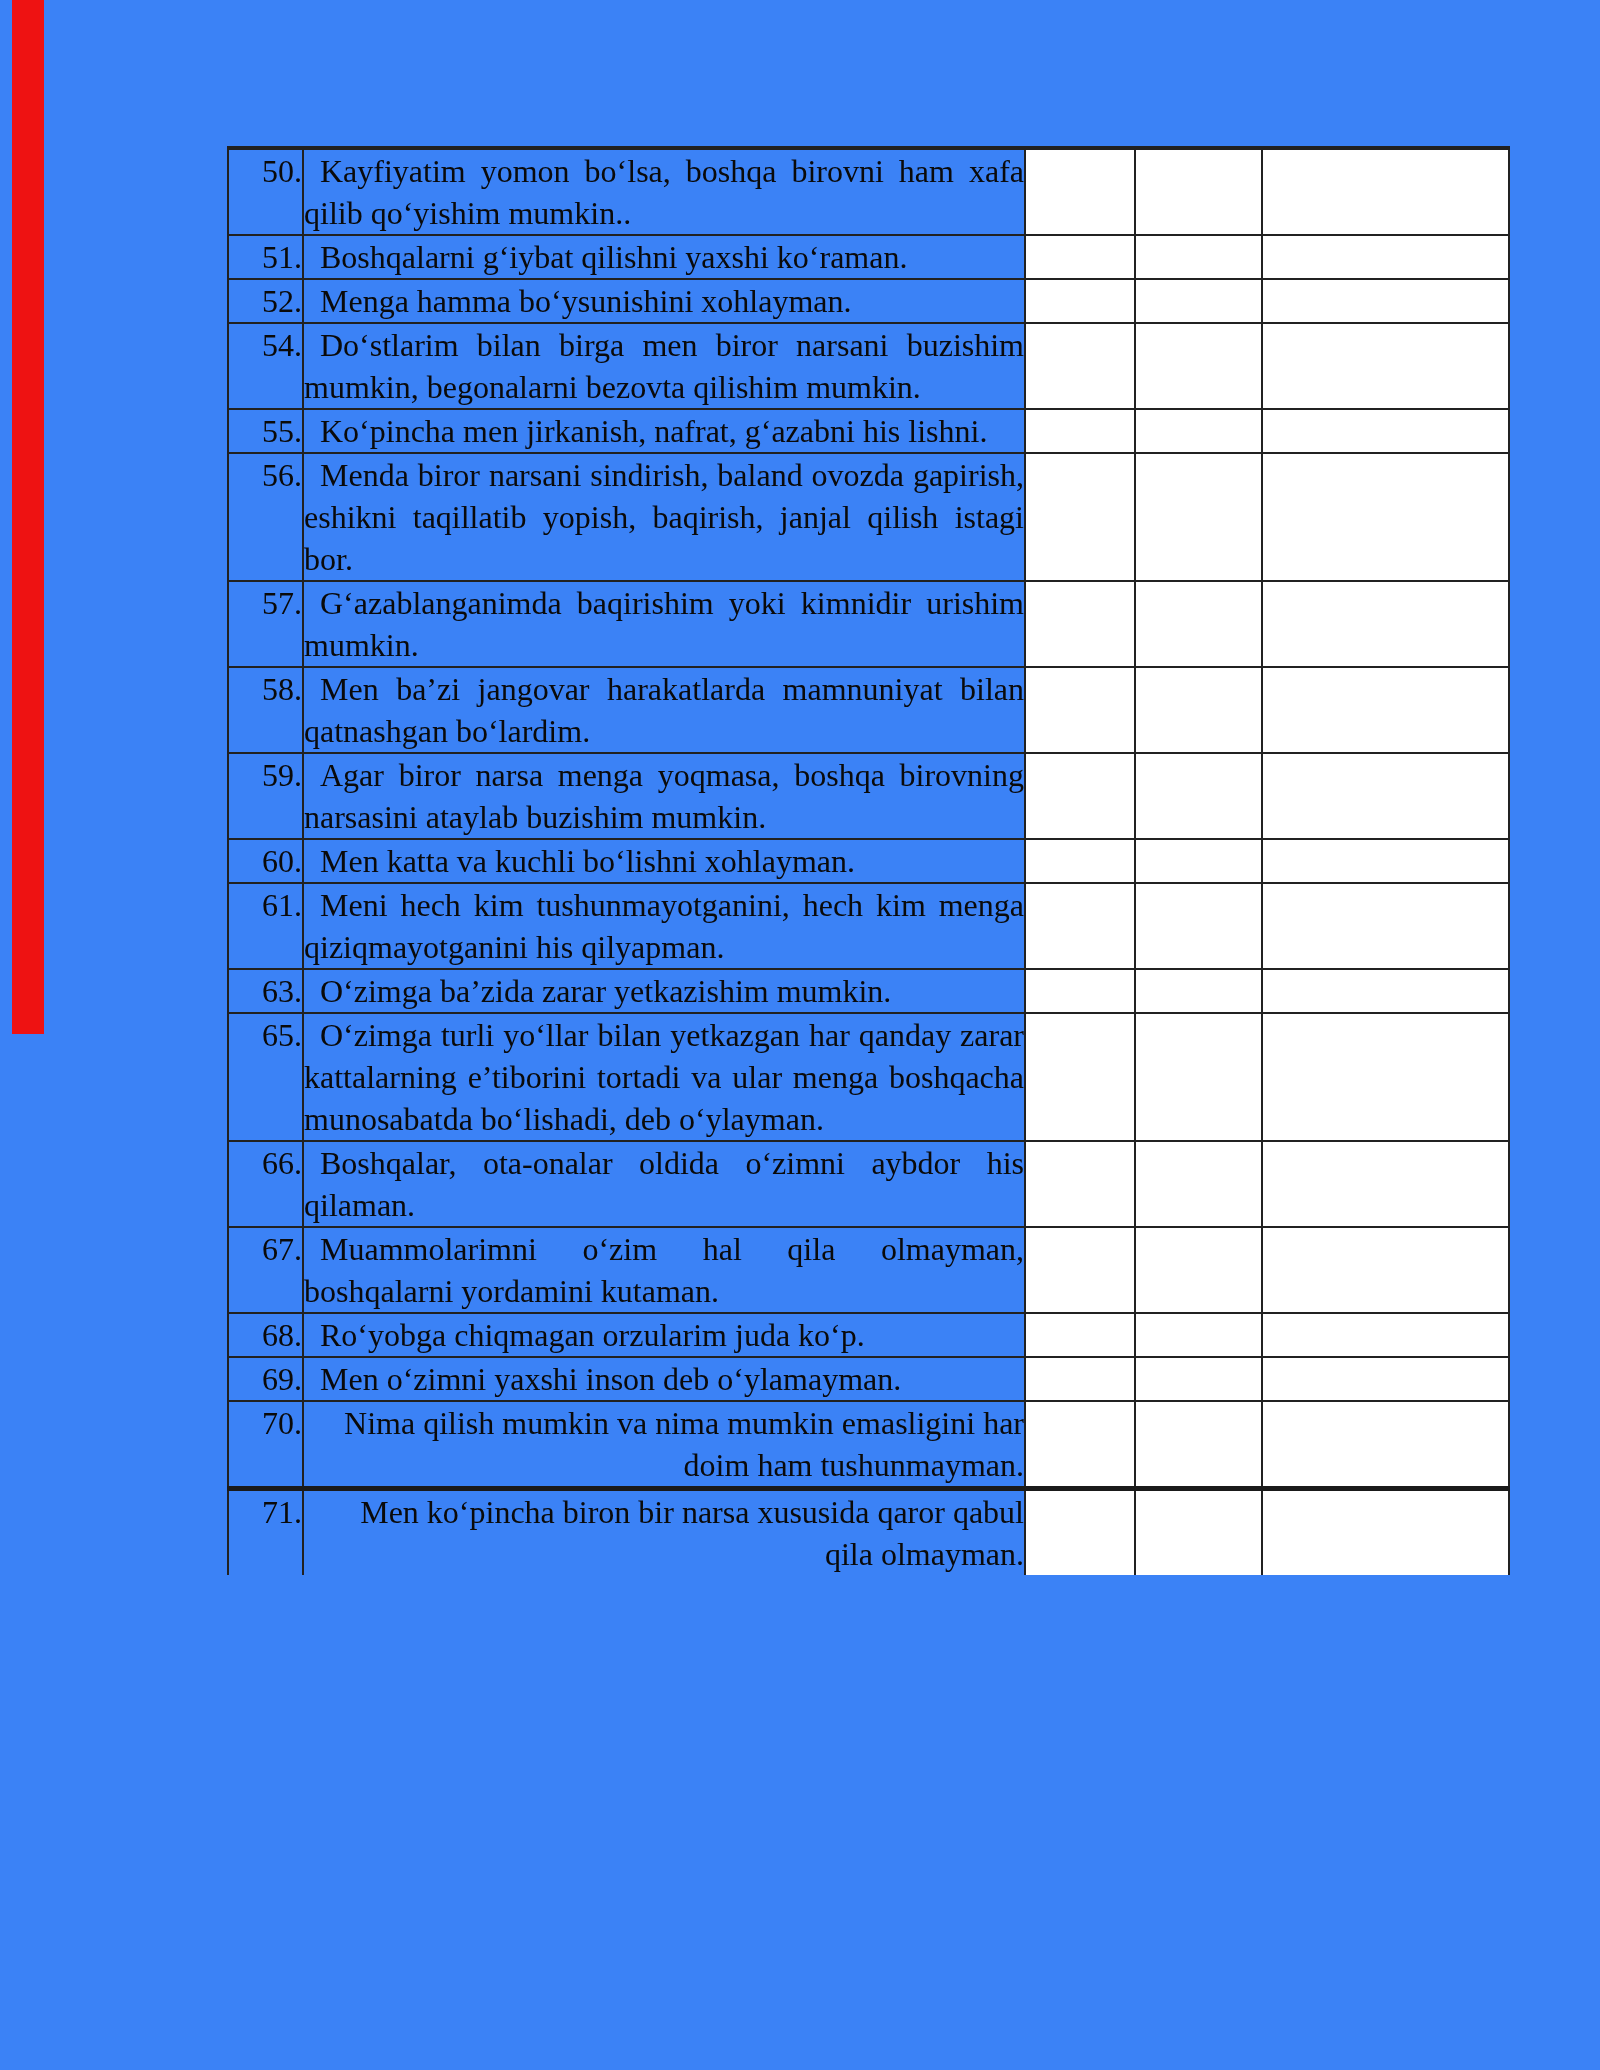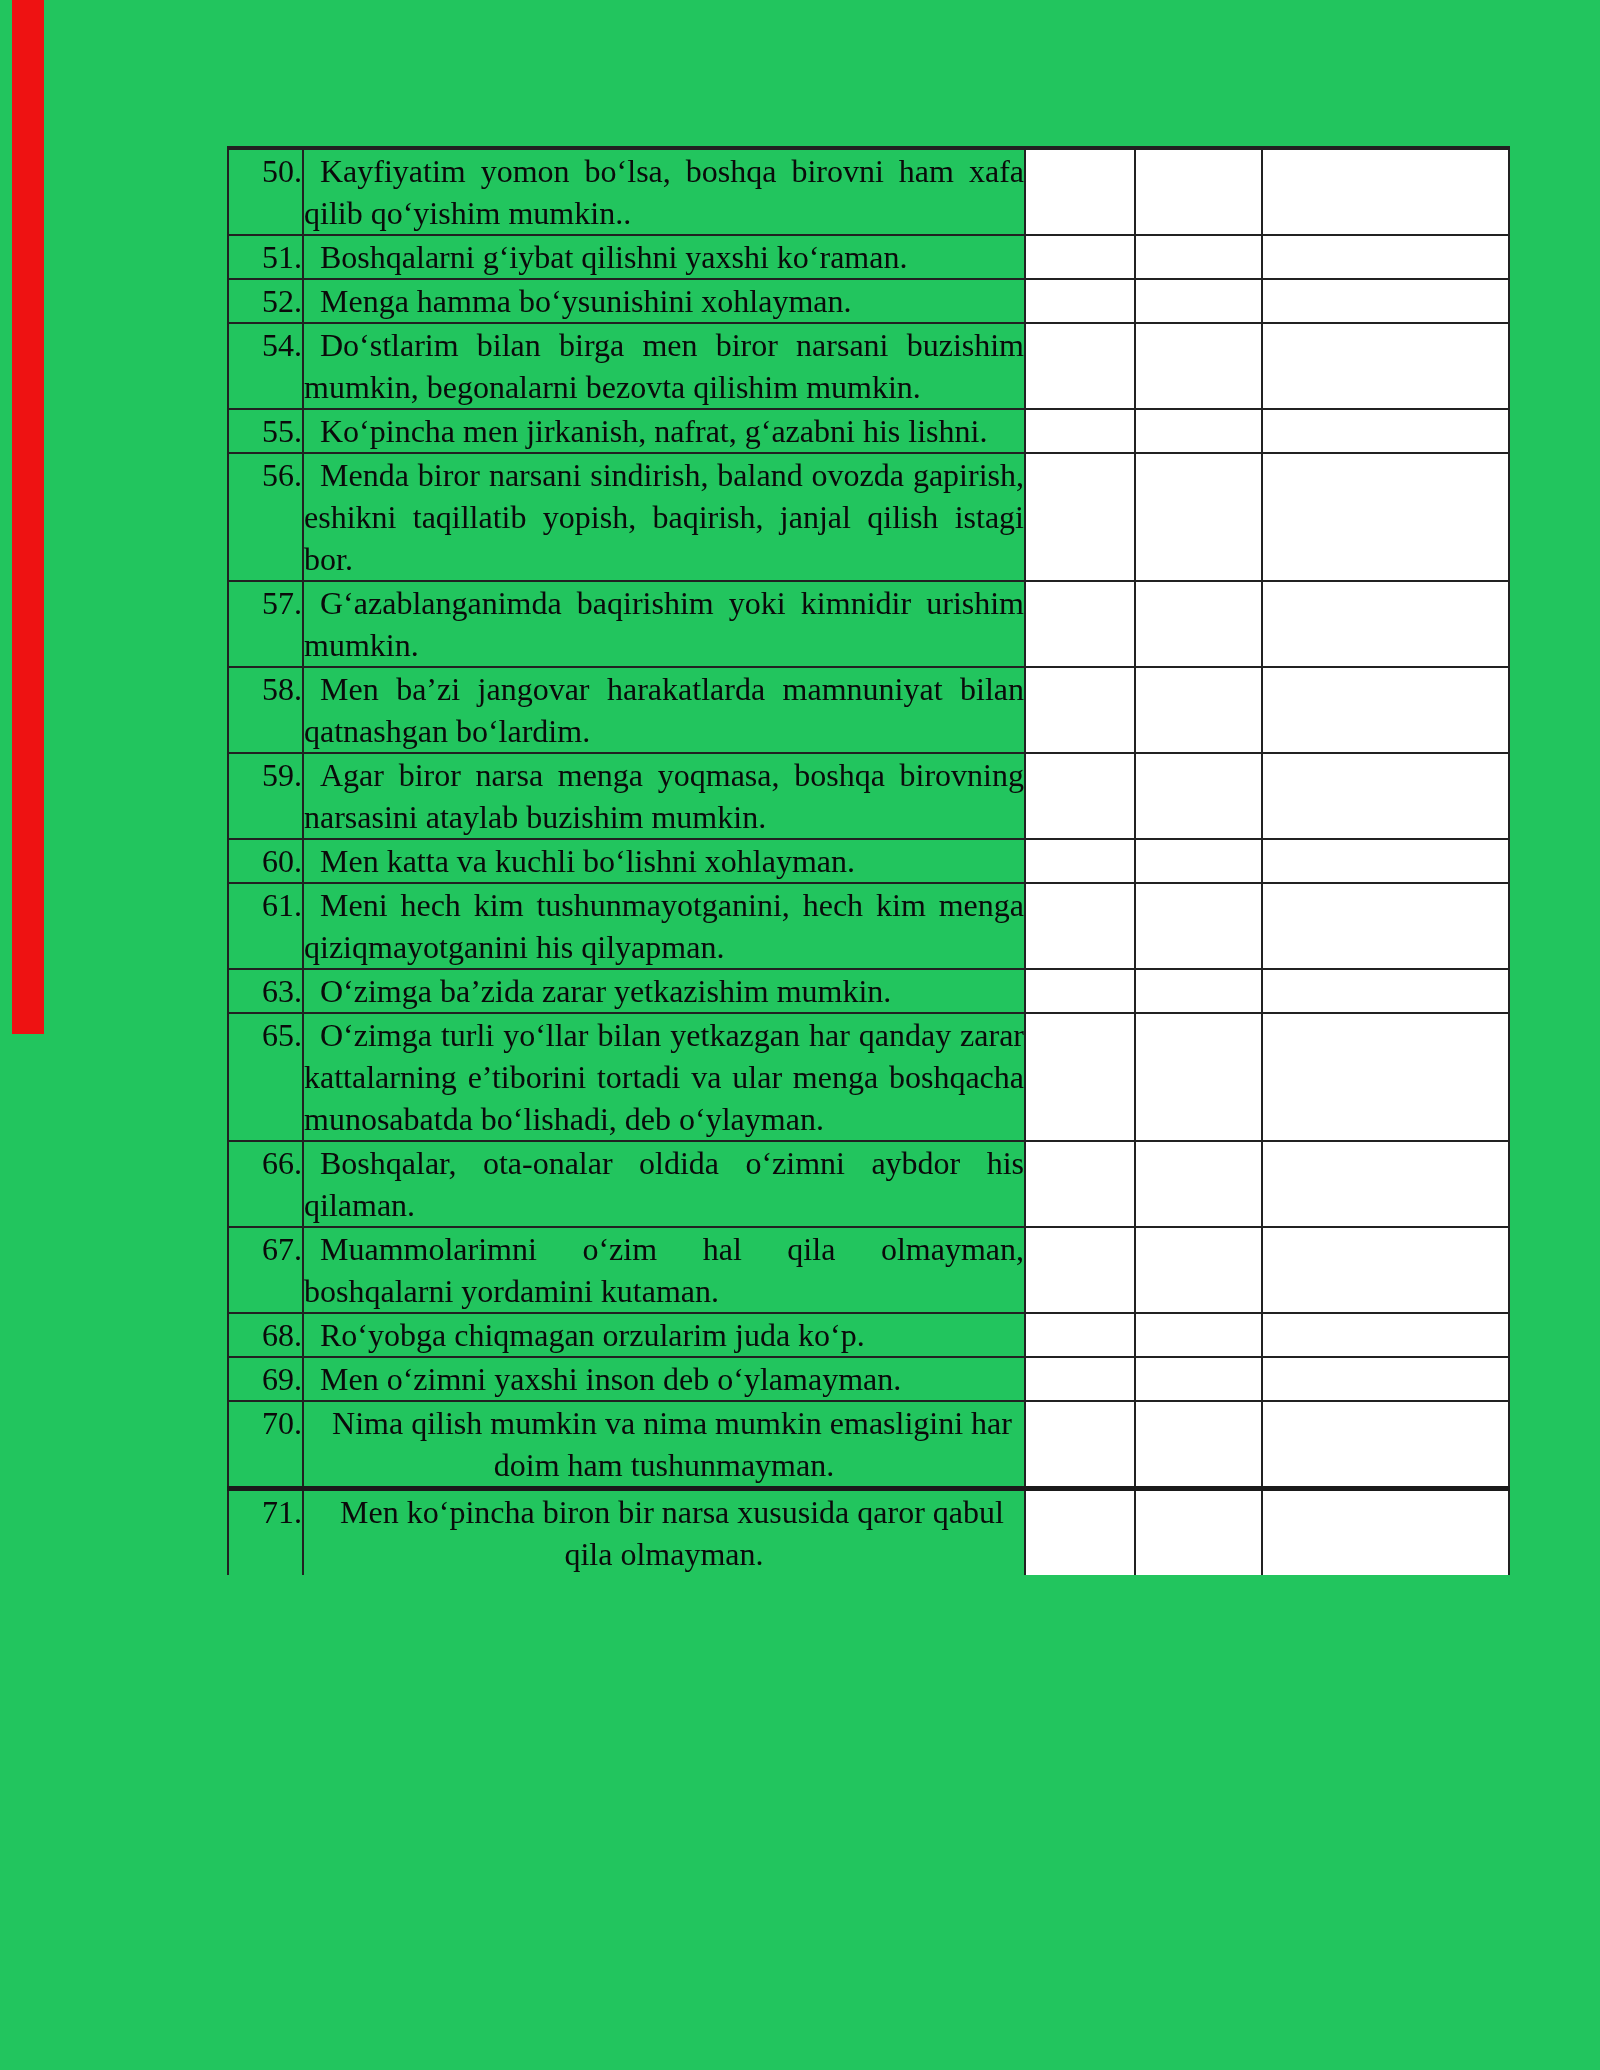--- a/index.html
+++ b/index.html
@@ -4,21 +4,21 @@
 <style>
   html, body {
     margin: 0;
     padding: 0;
     background: #ffffff;
   }
   .page {
     position: relative;
     width: 1600px;
     height: 2070px;
-    background: #22c55e;
+    background: #3b82f6;
     overflow: hidden;
     font-family: "Liberation Serif", "DejaVu Serif", serif;
     color: #0a0a0a;
   }
   .red-marker {
     position: absolute;
     top: 0;
     left: 12px;
     width: 32px;
     height: 1034px;
@@ -53,21 +53,21 @@
     white-space: nowrap;
   }
   td.stmt-cell {
     padding-left: 3px;
     padding-right: 2px;
     text-indent: 16px;
     text-align: justify;
     font-family: Liberation Serif, serif;
   }
   td.stmt-cell.no-justify {
-    text-align: center;
+    text-align: right;
   }
   td.ans-cell {
     background: #ffffff;
   }
 </style>
 </head>
 <body>
 
 <div class="page">
   <div class="red-marker" style="background: rgb(238, 18, 18); left: 12px; top: 0px; width: 32px; height: 1034px;"></div>

